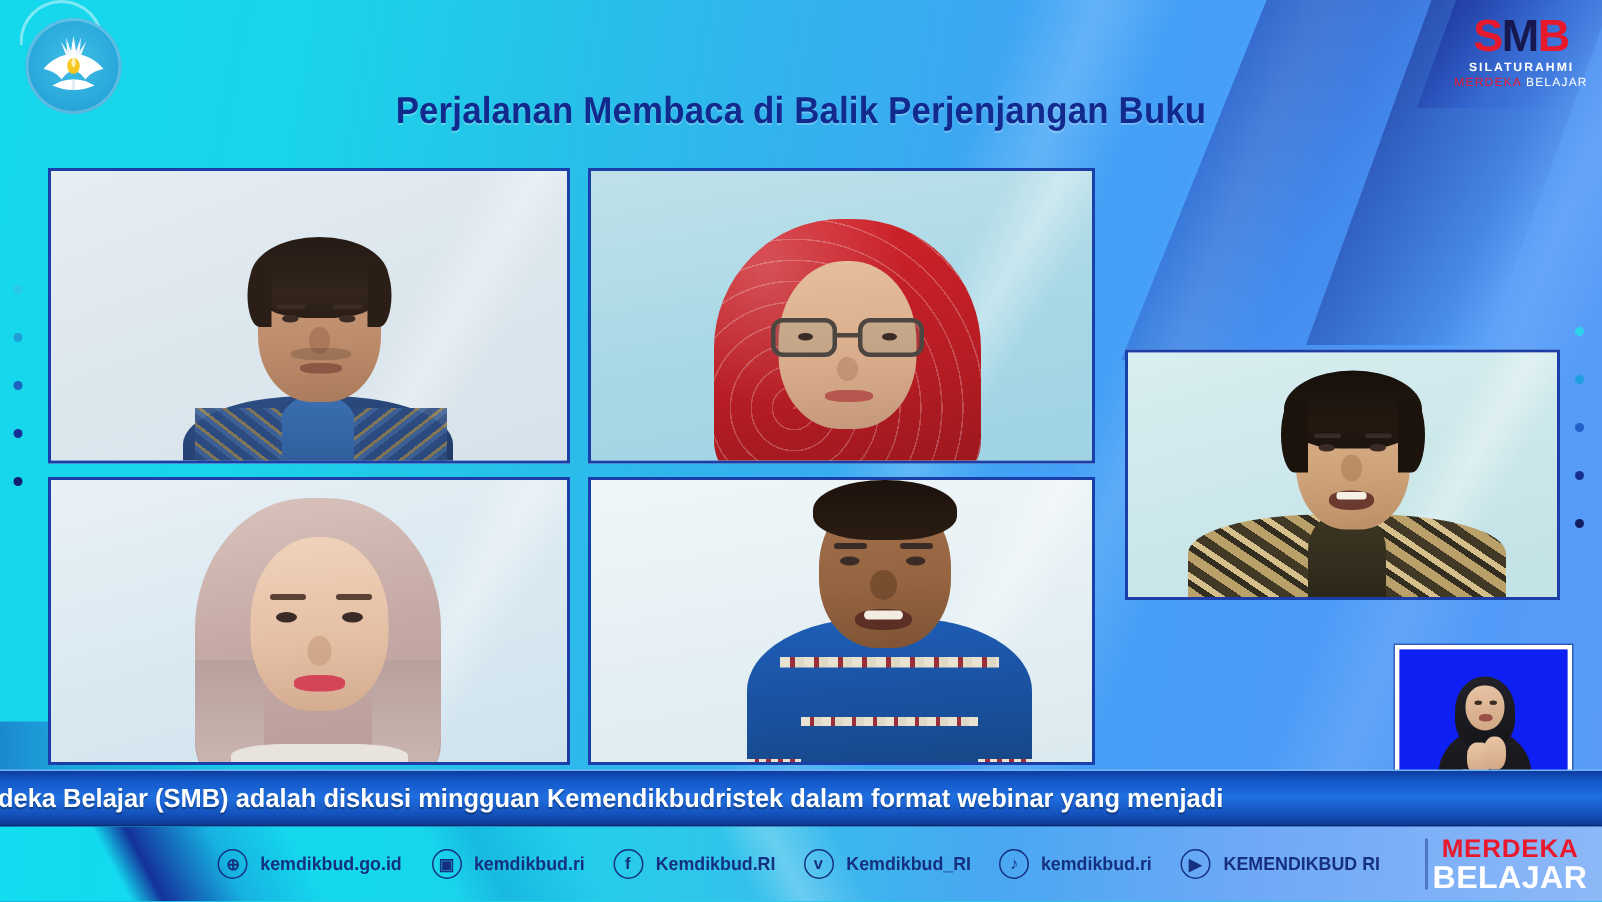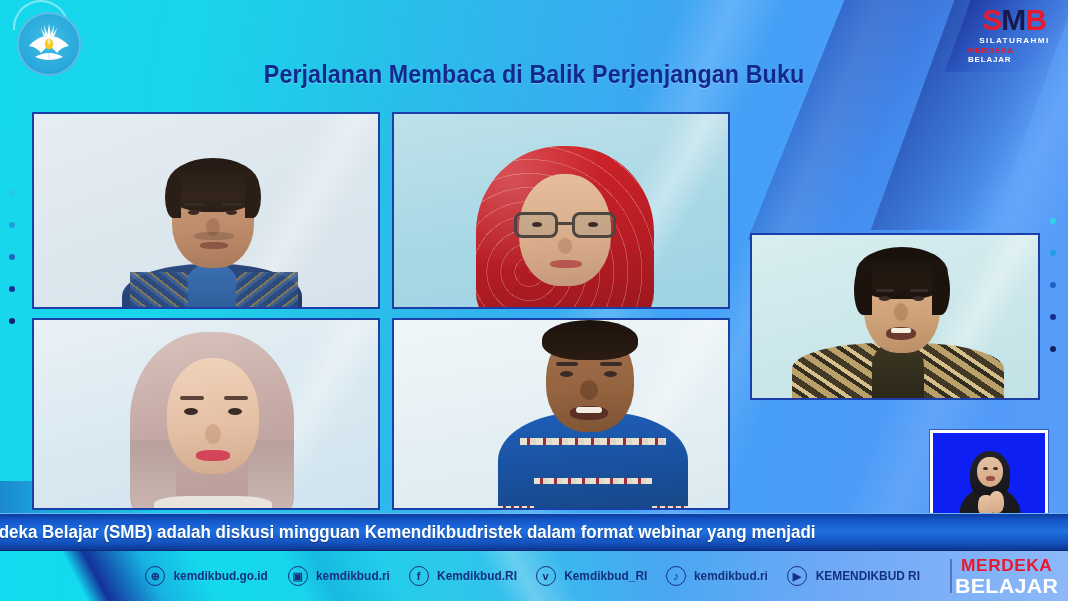--- a/index.html
+++ b/index.html
@@ -114,21 +114,21 @@
     font-family:"Liberation Sans", sans-serif;
   }
   .smb-logo .smb-word .s { color:#e8192c; }
   .smb-logo .smb-word .m { color:#17184f; }
   .smb-logo .smb-word .b { color:#e8192c; }
   .smb-logo .smb-sub1 {
     position:relative; color:#ffffff; font-size:8px; font-weight:bold;
     letter-spacing:1.3px; margin-top:1px; transform:scaleX(1.02);
   }
   .smb-logo .smb-sub2 {
-    position:relative; font-size:8px; font-weight:bold; letter-spacing:.8px; margin-top:1px;
+    position:relative; font-size:8px; font-weight:normal; letter-spacing:.8px; margin-top:1px;
   }
   .smb-logo .smb-sub2 .red { color:#e8192c; }
   .smb-logo .smb-sub2 .wht { color:#ffffff; }
 
   
   .tile {
     position:absolute;
     border:2px solid #1b3fa8;
     background:#cfe3ee;
     overflow:hidden;

